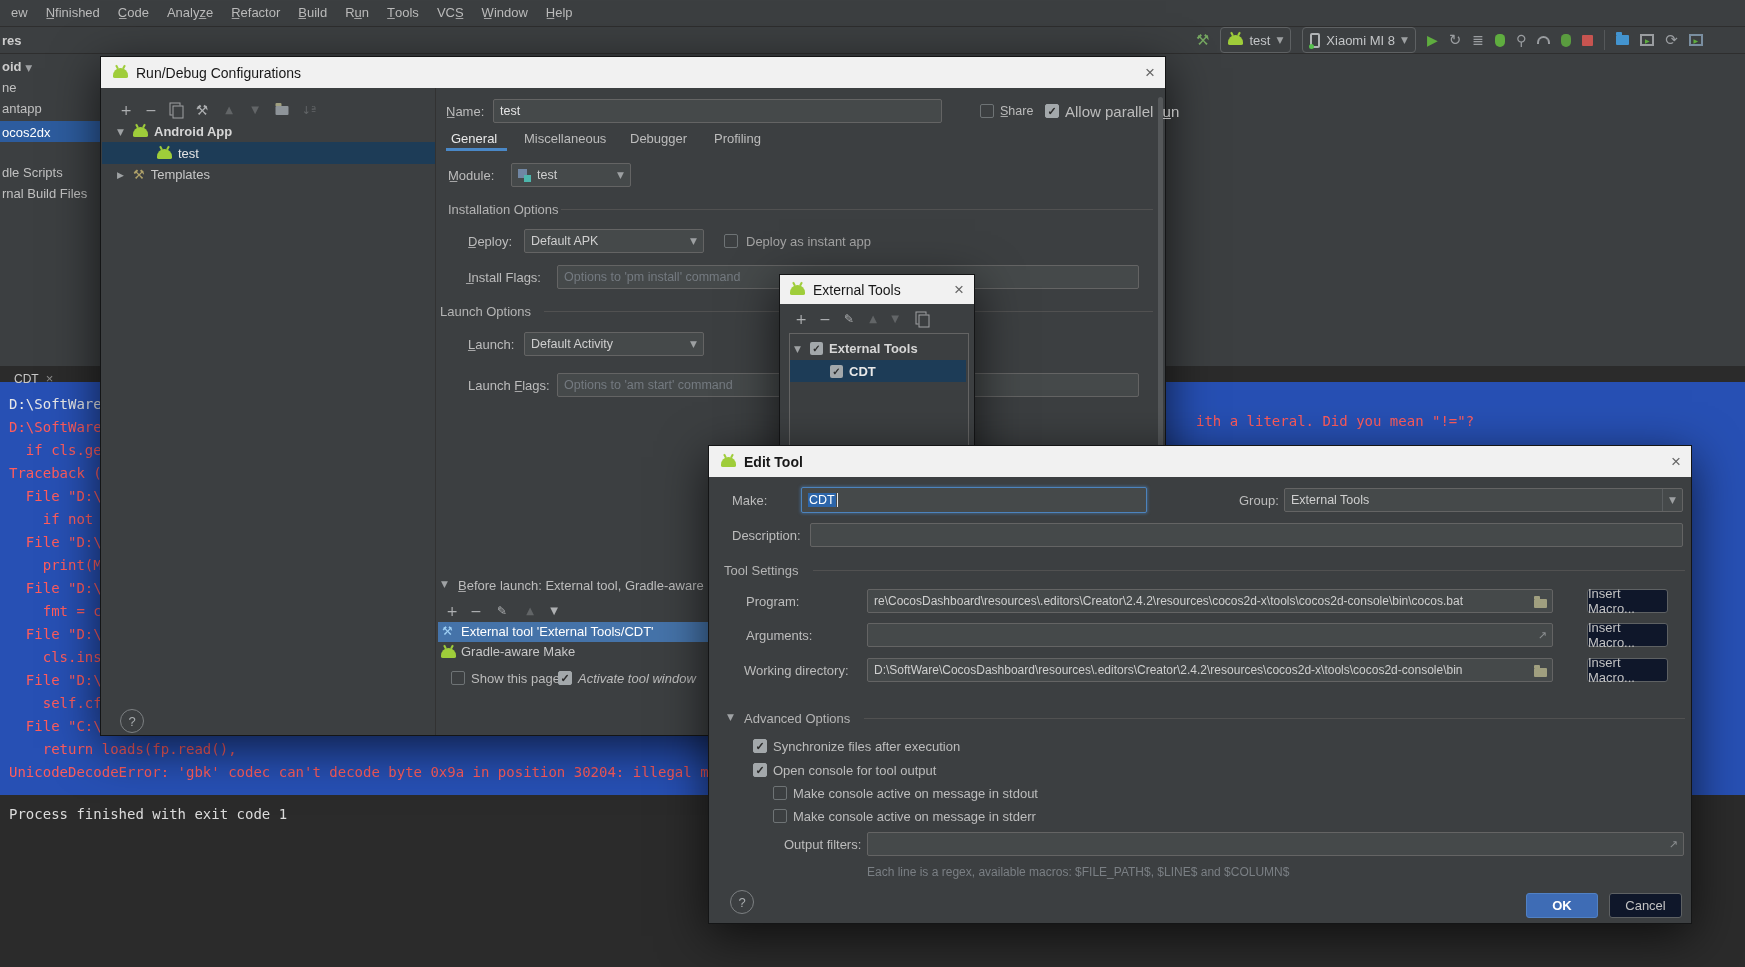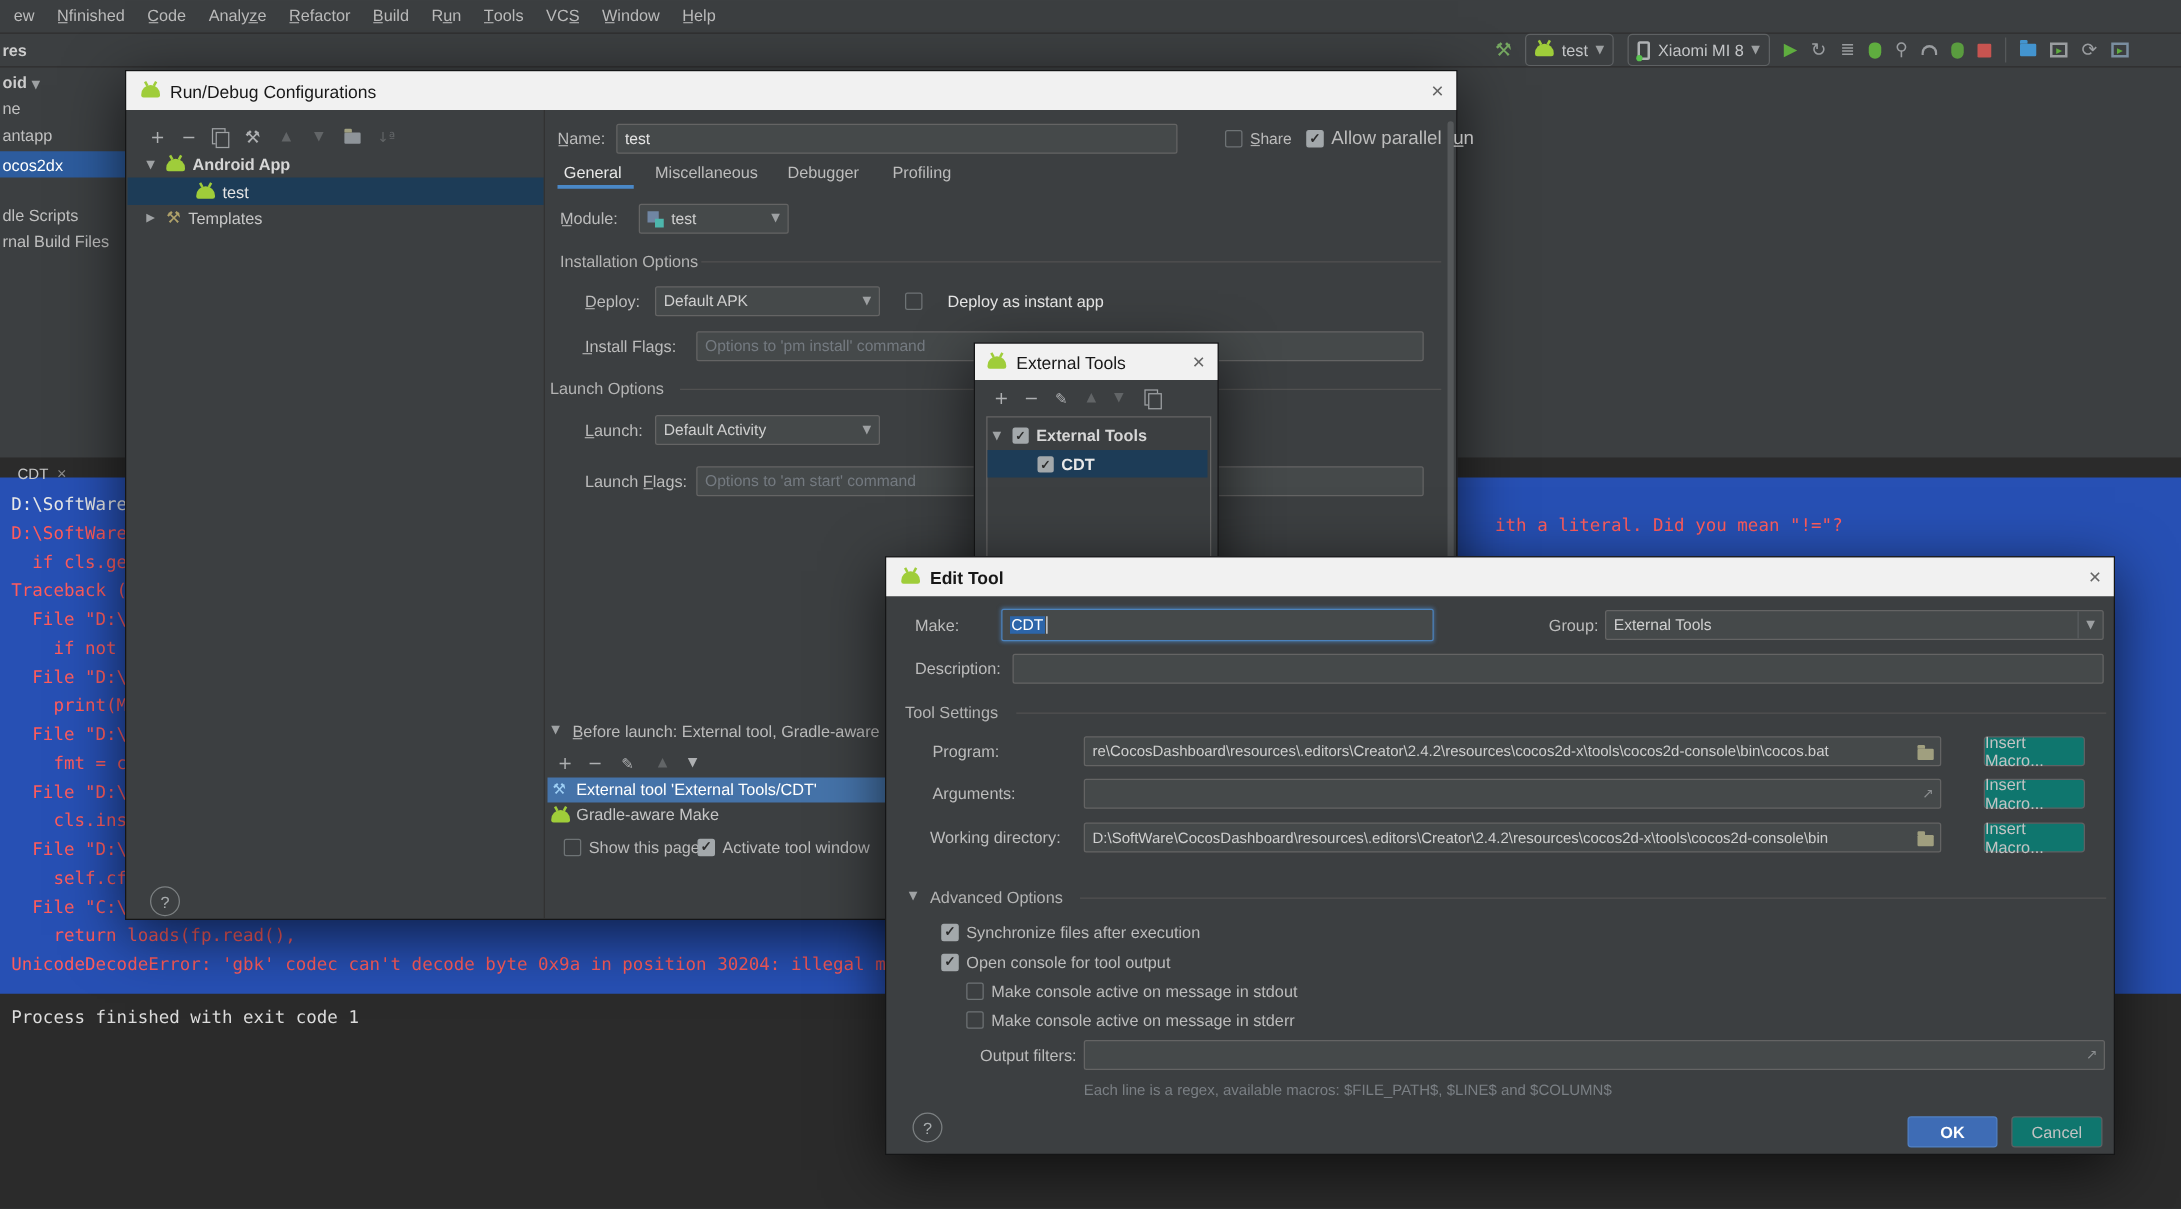--- a/index.html
+++ b/index.html
@@ -13,21 +13,21 @@
   .rule{position:absolute;height:1px;background:#515151;}
   .field{position:absolute;background:#45494a;border:1px solid #646464;border-radius:2px;
          display:flex;align-items:center;padding:0 6px;color:#cfcfcf;font-size:12.5px;
          white-space:nowrap;overflow:hidden;box-sizing:border-box;}
   .field .ph{color:#747a80;}
   .combo .arr{margin-left:auto;color:#9da0a2;font-size:9px;padding-left:6px;}
   .cb{position:absolute;width:14px;height:14px;border:1px solid #6e7375;border-radius:2px;
       transform:translateY(-50%);box-sizing:border-box;background:transparent;}
   .cb.ck{background:#a3a8ab;border-color:#a3a8ab;}
   .cb.ck::after{content:"✓";display:block;color:#2c2c2c;font-size:11px;line-height:13px;text-align:center;font-weight:bold;}
-  .btn{position:absolute;background:#0f766e;border:1px solid #5e6163;border-radius:3px;color:#c3c3c3;
+  .btn{position:absolute;background:#0f172a;border:1px solid #5e6163;border-radius:3px;color:#c3c3c3;
        font-size:13px;display:flex;align-items:center;justify-content:center;box-sizing:border-box;}
   .btn.pri{background:#3e6cb5;border-color:#5181c4;color:#fff;font-weight:bold;}
   .help-circle{position:absolute;width:22px;height:22px;border-radius:50%;border:1px solid #7c8082;
                color:#a8acae;display:flex;align-items:center;justify-content:center;font-size:13px;}
   .x{position:absolute;right:10px;top:50%;transform:translateY(-50%);color:#666;font-size:17px;}
   
   .dlg{position:absolute;background:#3c3f41;border:1px solid #141516;box-shadow:0 12px 45px rgba(0,0,0,.65);box-sizing:border-box;}
   .dlg-title{position:absolute;left:0;top:0;right:0;height:31px;background:#f1f1f1;display:flex;
              align-items:center;gap:8px;padding:0 12px;color:#181818;font-size:14px;box-sizing:border-box;}
   
@@ -242,21 +242,21 @@
     </div>
 
     <span class="sect" style="left:347px;top:152px;">Installation Options</span>
     <div class="rule" style="left:460px;top:152px;width:592px;"></div>
     <span class="lbl" style="left:367px;top:184px;">D̲eploy:</span>
     <div class="field combo" style="left:423px;top:172px;width:180px;height:24px;">
       <span>Default APK</span>
         <span class="arr uni">▼</span>
     </div>
     <span class="cb" style="left:623px;top:184px;"></span>
-    <span class="lbl" style="left:645px;top:184px;color:#e5e5e5;margin-left:12px;">Deploy as instant app</span>
+    <span class="lbl" style="left:645px;top:184px;color:#a3a3a3;">Deploy as instant app</span>
     <span class="lbl" style="left:367px;top:220px;">I̲nstall Flags:</span>
     <div class="field" style="left:456px;top:208px;width:582px;height:24px;">
       <span class="ph">Options to 'pm install' command</span>
     </div>
 
     <span class="sect" style="left:339px;top:254px;">Launch Options</span>
     <div class="rule" style="left:443px;top:254px;width:609px;"></div>
     <span class="lbl" style="left:367px;top:287px;">L̲aunch:</span>
     <div class="field combo" style="left:423px;top:275px;width:180px;height:24px;">
       <span>Default Activity</span>
@@ -278,21 +278,21 @@
       <span class="uni" style="position:absolute;left:4px;top:2px;color:#9fd0f5;font-size:12px;">⚒</span>
       <span style="position:absolute;left:23px;top:2px;color:#fff;font-size:13px;white-space:nowrap;">External tool 'External Tools/CDT'</span>
     </div>
     <div class="abs" style="left:337px;top:585px;width:271px;height:20px;">
       <span class="droid" style="position:absolute;left:3px;top:6px;"></span>
       <span style="position:absolute;left:23px;top:2px;color:#c7c7c7;font-size:13px;white-space:nowrap;">Gradle-aware Make</span>
     </div>
     <span class="cb" style="left:350px;top:621px;"></span>
     <span class="lbl" style="left:370px;top:621px;">Show this page</span>
     <span class="cb ck" style="left:457px;top:621px;"></span>
-    <span class="lbl" style="left:477px;top:621px;">Activate tool window</span>
+    <span class="lbl" style="left:477px;top:621px;font-style:italic;">Activate tool window</span>
 
     <div class="help-circle" style="left:19px;top:652px;">
         <span>?</span>
       </div>
     <div class="scroll-thumb" style="left:1057px;top:40px;height:360px;"></div>
   </div>
 
   <div class="dlg" style="left:779px;top:274px;width:196px;height:210px;">
     <div class="dlg-title" style="height:29px;padding:0 10px;">
       <span class="droid"></span>

